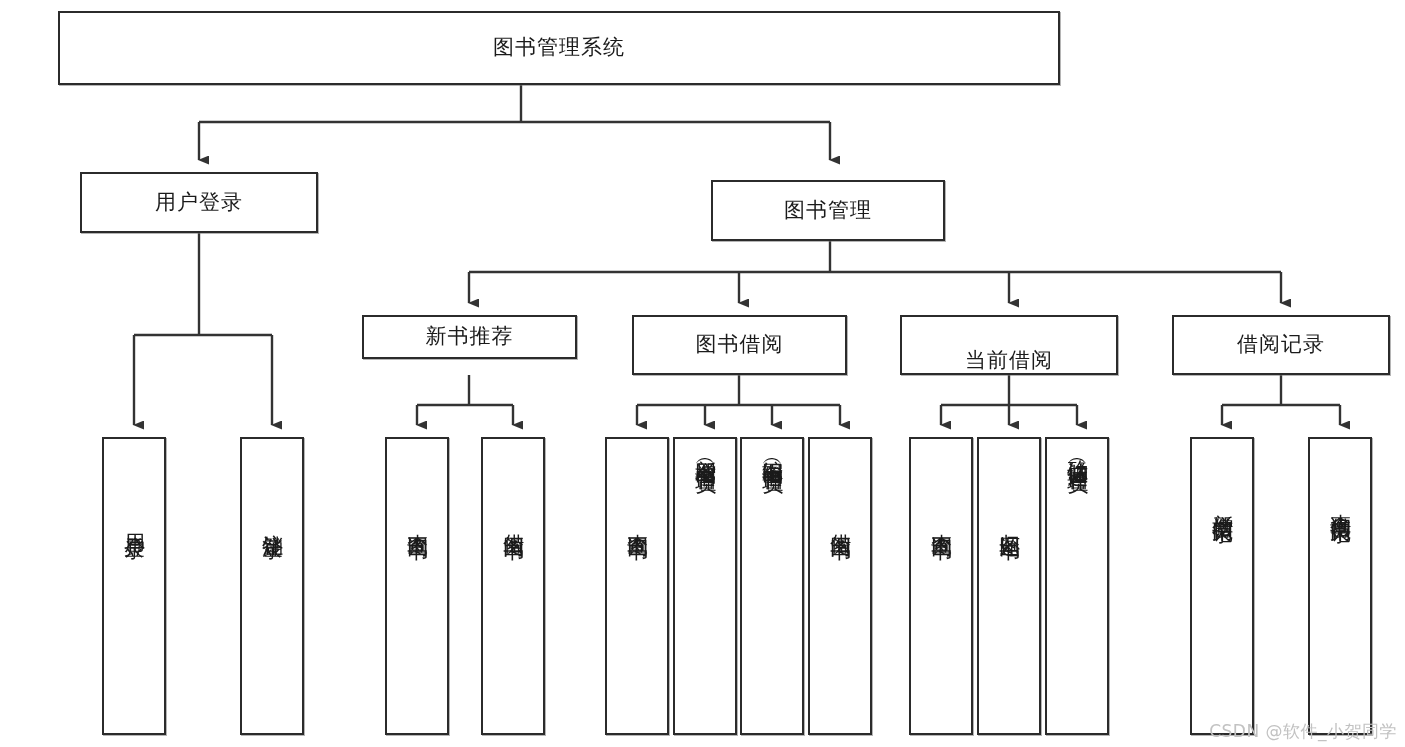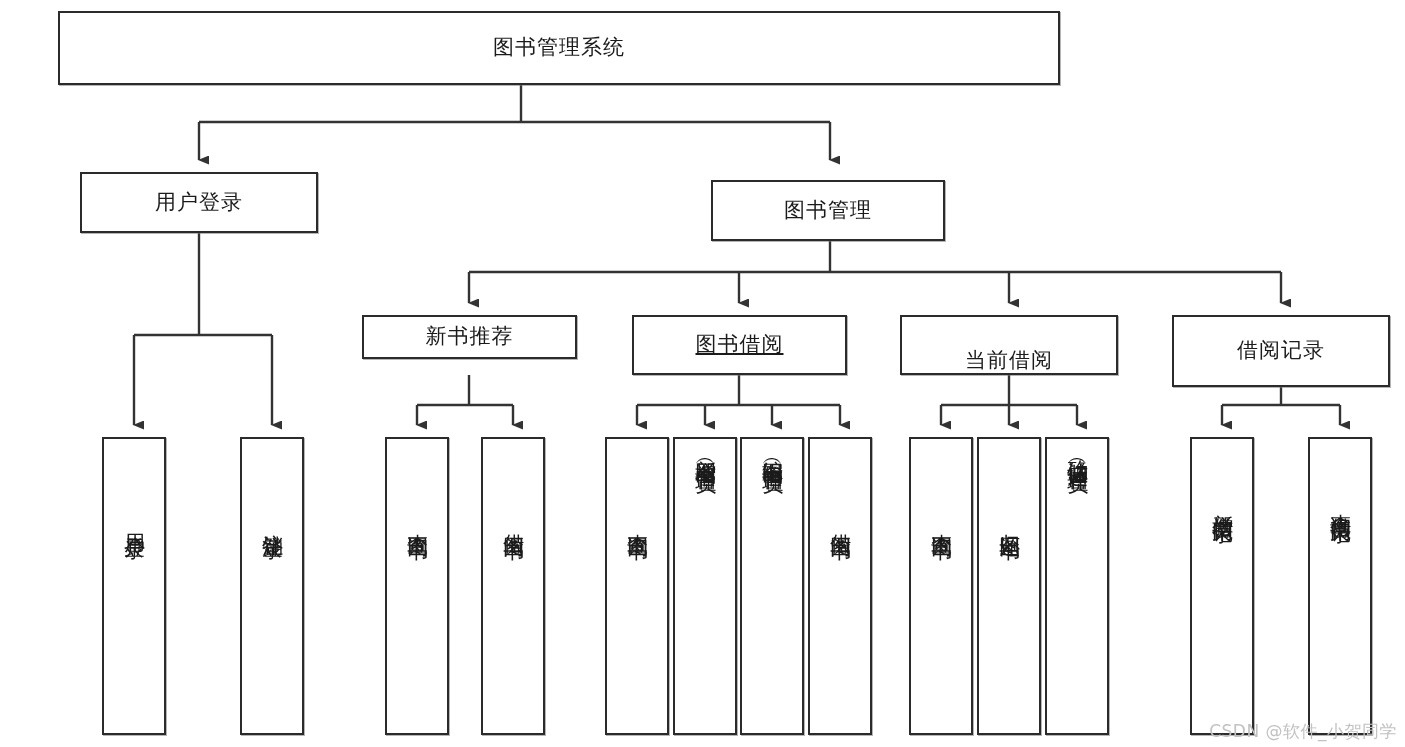--- a/index.html
+++ b/index.html
@@ -135,27 +135,27 @@
   <div class="node horiz" style="left:80px; top:172px; width:238px; height:61px;">
     <span>用户登录</span>
   </div>
   <div class="node horiz" style="left:711px; top:172px; width:234px; height:61px;margin-top:8px;">
     <span>图书管理</span>
   </div>
 
   <div class="node horiz" style="left:362px; top:315px; width:215px; height:44px;">
     <span>新书推荐</span>
   </div>
-  <div class="node horiz" style="left:632px; top:315px; width:215px; height:60px;text-decoration:underline;">
+  <div class="node horiz" style="left:632px; top:315px; width:215px; height:60px;">
     <span>图书借阅</span>
   </div>
   <div class="node horiz" style="left:900px; top:315px; width:218px; height:60px;align-items:flex-end;">
     <span>当前借阅</span>
   </div>
-  <div class="node horiz" style="left:1172px; top:315px; width:218px; height:72px;">
+  <div class="node horiz" style="left:1172px; top:315px; width:218px; height:60px;">
     <span>借阅记录</span>
   </div>
 
   <div class="node vert pad-top-lg" style="left:102px; top:437px; width:64px; height:298px;">
     <span class="vlabel">用户登录</span>
   </div>
   <div class="node vert pad-top-lg" style="left:240px; top:437px; width:64px; height:298px;">
     <span class="vlabel">注销登录</span>
   </div>
 

